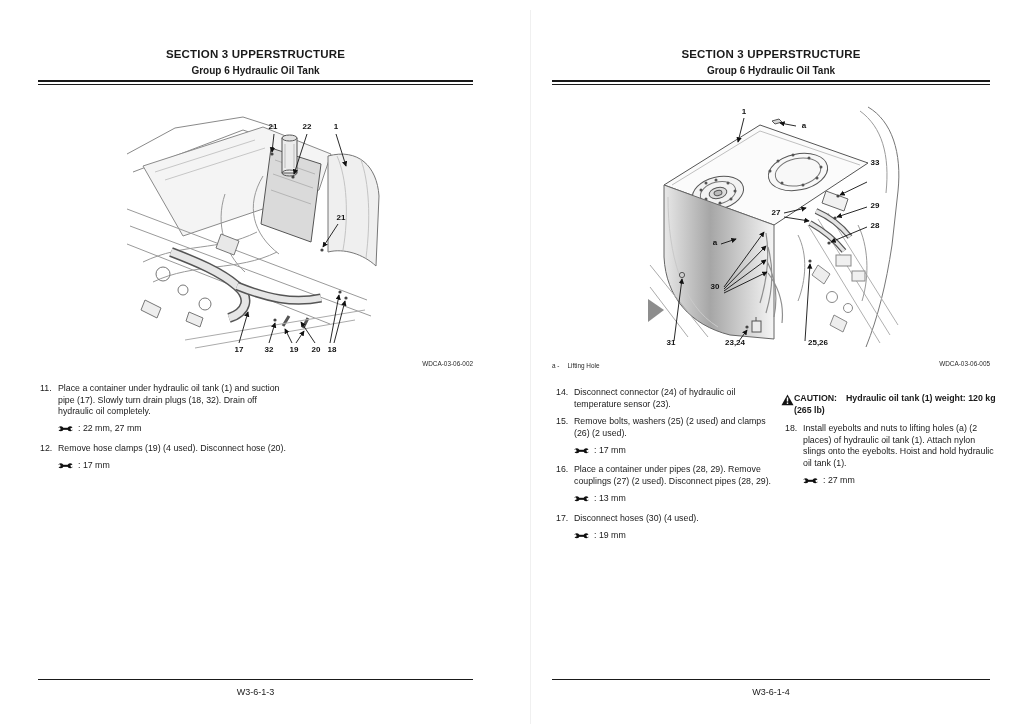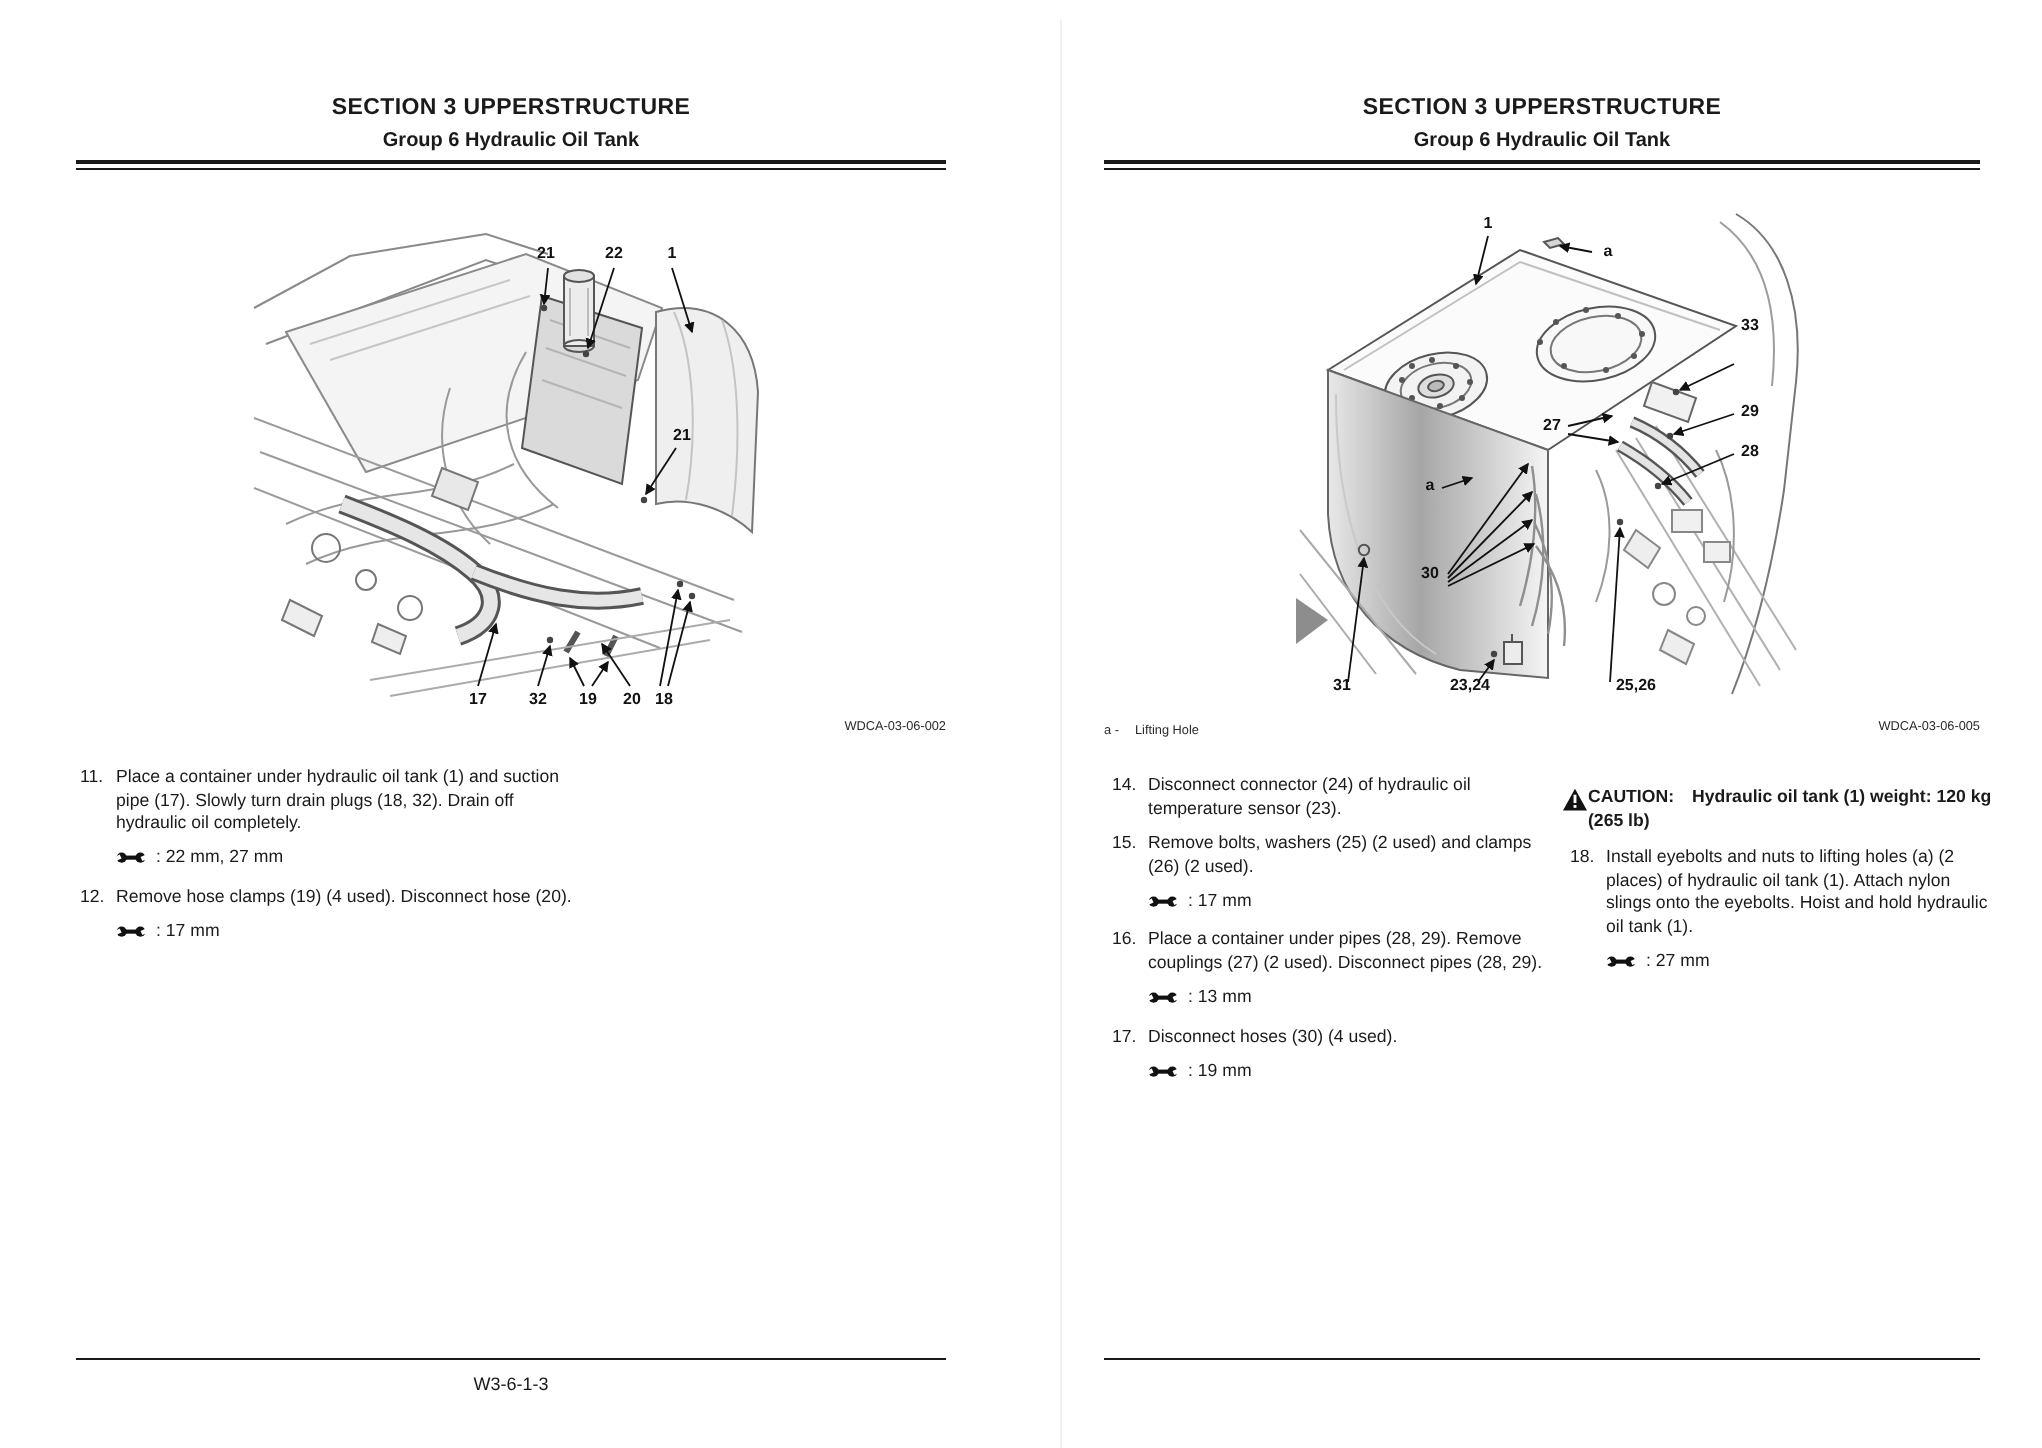--- a/index.html
+++ b/index.html
@@ -351,13 +351,14 @@
             <circle cx="13" cy="3.8" r="2.7"></circle>
           </g>
         <rect x="-1" y="2.7" width="3.6" height="2.3" fill="#fff" transform="rotate(-25 1 3.8)"></rect>
         <rect x="13.4" y="2.7" width="3.6" height="2.3" fill="#fff" transform="rotate(-25 15 3.8)"></rect>
       </svg>
       <span>: 27 mm</span>
     </div>
   </div>
 
   <div class="abs ftr-rule" style="left:552px;top:669px;width:438px;"></div>
+  <div class="abs ftr-text" style="left:552px;top:677px;width:438px;">W3-6-1-4</div>
 </div>
 
 </body></html>

